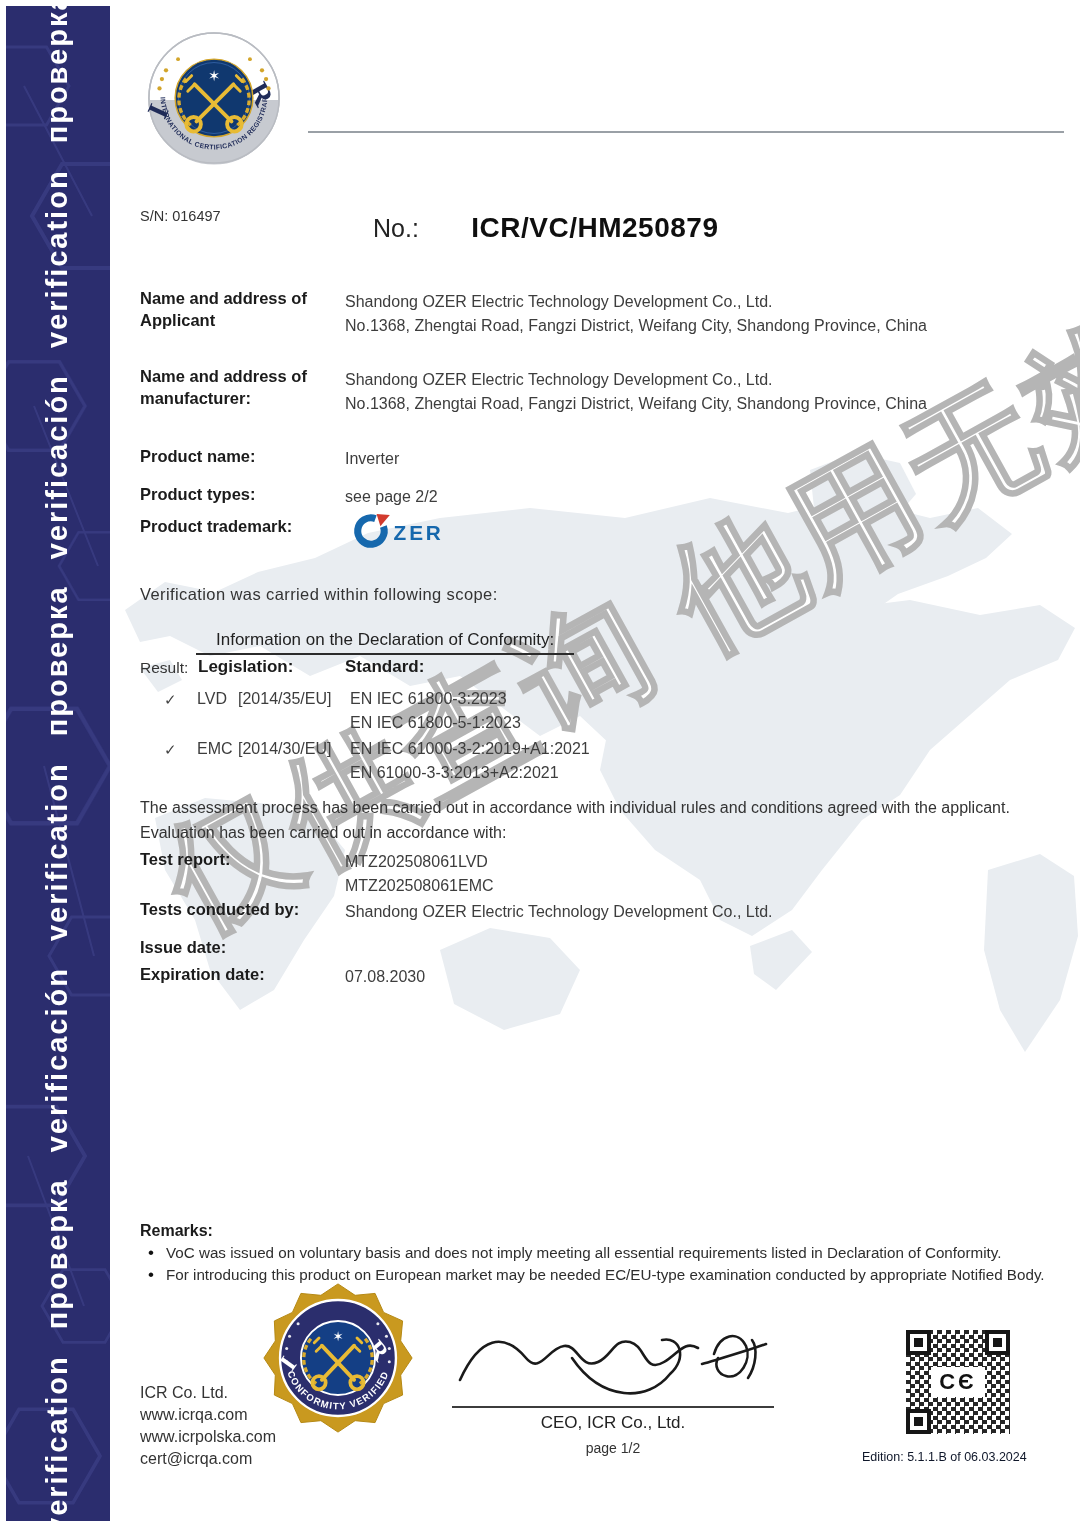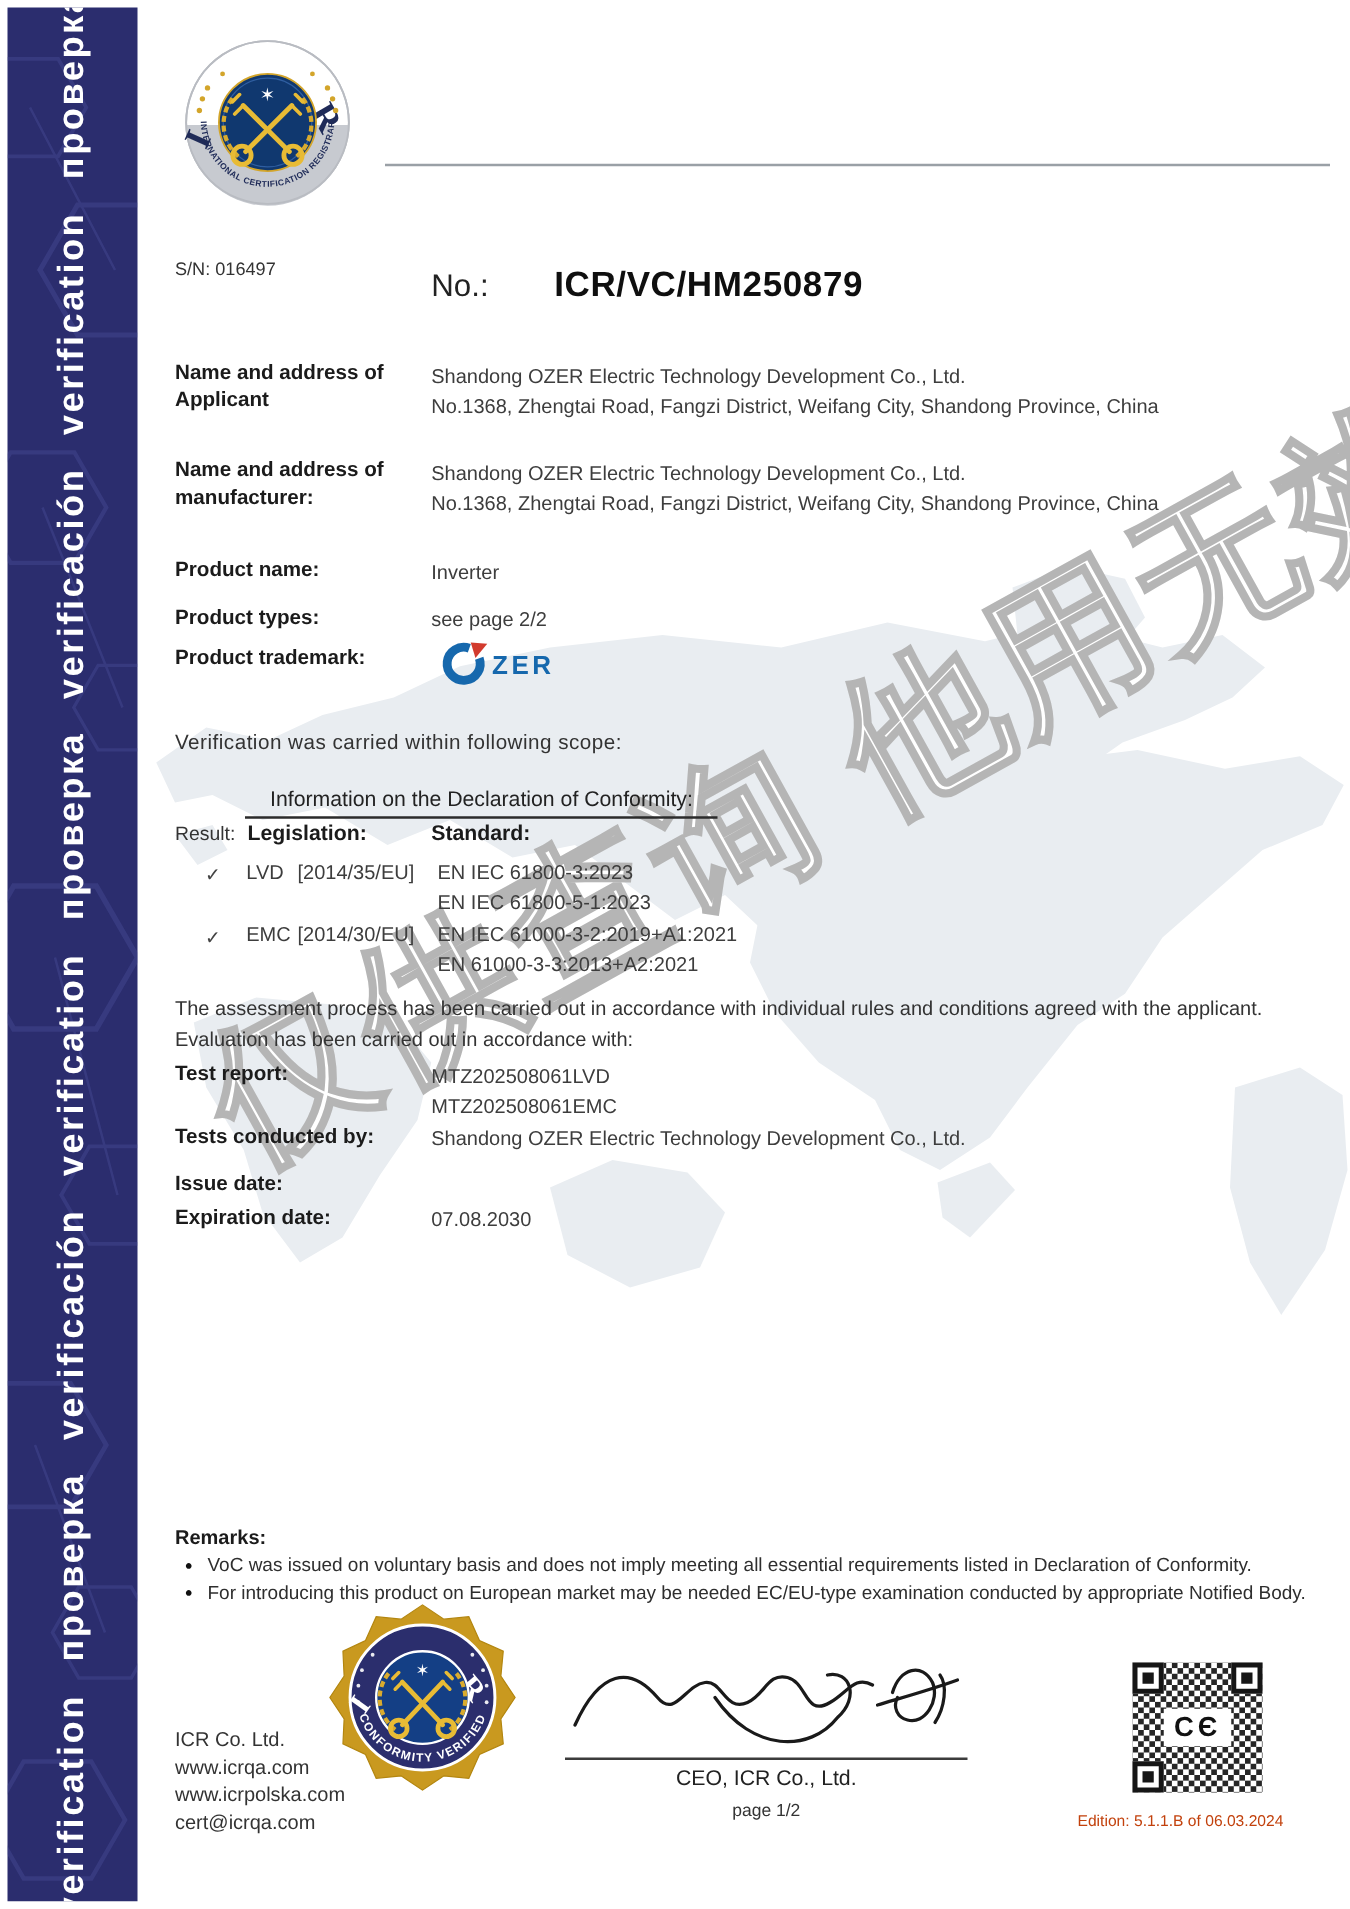--- a/index.html
+++ b/index.html
@@ -16,38 +16,38 @@
   .watermark{position:absolute;left:135px;top:818px;z-index:2;white-space:nowrap;
         font-size:128px;font-weight:700;letter-spacing:6px;color:#ffffff;
         -webkit-text-stroke:2.5px #b5b5b5;transform:rotate(-29deg);transform-origin:0 0;}
   
   .content{position:absolute;inset:0;z-index:3;}
   .abs{position:absolute;}
   .title{font-size:40px;letter-spacing:2.5px;color:#1f2b58;font-weight:400;}
   .title::first-letter{font-size:53px;}
   .title-rule{position:absolute;left:308px;top:131px;width:756px;height:2px;background:#9aa0a6;}
   .sn{font-size:14.5px;color:#333;}
-  .no-label{font-size:25px;color:#222;}
+  .no-label{font-size:25px;color:#222;margin-left:28px;}
   .no-value{font-size:28px;font-weight:700;color:#0f0f0f;letter-spacing:0.5px;margin-left:48px;}
   .lbl{position:absolute;left:140px;width:205px;font-size:16.5px;font-weight:700;color:#1b1b1b;line-height:1.32;}
   .val{position:absolute;left:345px;width:665px;font-size:16px;color:#3d3d3d;line-height:1.5;}
   .plain{font-size:16.5px;color:#333;}
   .decl-head{font-size:17px;color:#222;border-bottom:2px solid #2b2b2b;padding:0 20px 3px 20px;text-align:center;}
   .bold-col{font-size:17px;font-weight:700;color:#1b1b1b;}
   .check{font-size:15px;color:#444;}
   .code{font-size:16px;color:#3d3d3d;}
   .para{font-size:16px;color:#333;}
   .remark-list{list-style:none;margin:0;padding:0;}
   .remark-list li{position:relative;padding-left:26px;font-size:15.2px;color:#2e2e2e;margin-bottom:5px;}
   .remark-list li::before{content:"\2022";position:absolute;left:8px;top:-1px;font-size:17px;color:#111;}
   .foot-line{font-size:16px;color:#333;line-height:22px;}
   .sig-rule{position:absolute;left:452px;top:1406px;width:322px;height:2px;background:#3c3c3c;}
   .ceo{font-size:17px;color:#222;text-align:center;width:322px;}
   .pageno{font-size:14px;color:#333;text-align:center;width:322px;}
-  .edition{font-size:12.5px;color:#c2410c;}
+  .edition{font-size:12.5px;color:#0f172a;}
   
   .qr{position:absolute;left:902px;top:1326px;width:112px;height:112px;background:#fff;}
   .qr-grid{position:absolute;inset:4px;opacity:.93;
      background:
        conic-gradient(#161616 25%,#ffffff 0 50%,#161616 0 75%,#ffffff 0) 0 0/9px 9px,
        conic-gradient(#ffffff 25%,rgba(255,255,255,0) 0 50%,#ffffff 0 75%,rgba(255,255,255,0) 0) 3px 5px/23px 23px;}
   .qr-finder{position:absolute;width:17px;height:17px;border:4px solid #161616;background:#fff;}
   .qr-finder::after{content:"";position:absolute;left:4px;top:4px;width:9px;height:9px;background:#161616;}
   .qr-ce{position:absolute;left:29px;top:41px;width:54px;height:30px;background:#fff;display:flex;
      align-items:center;justify-content:center;font-size:22px;font-weight:700;letter-spacing:3px;color:#111;}

